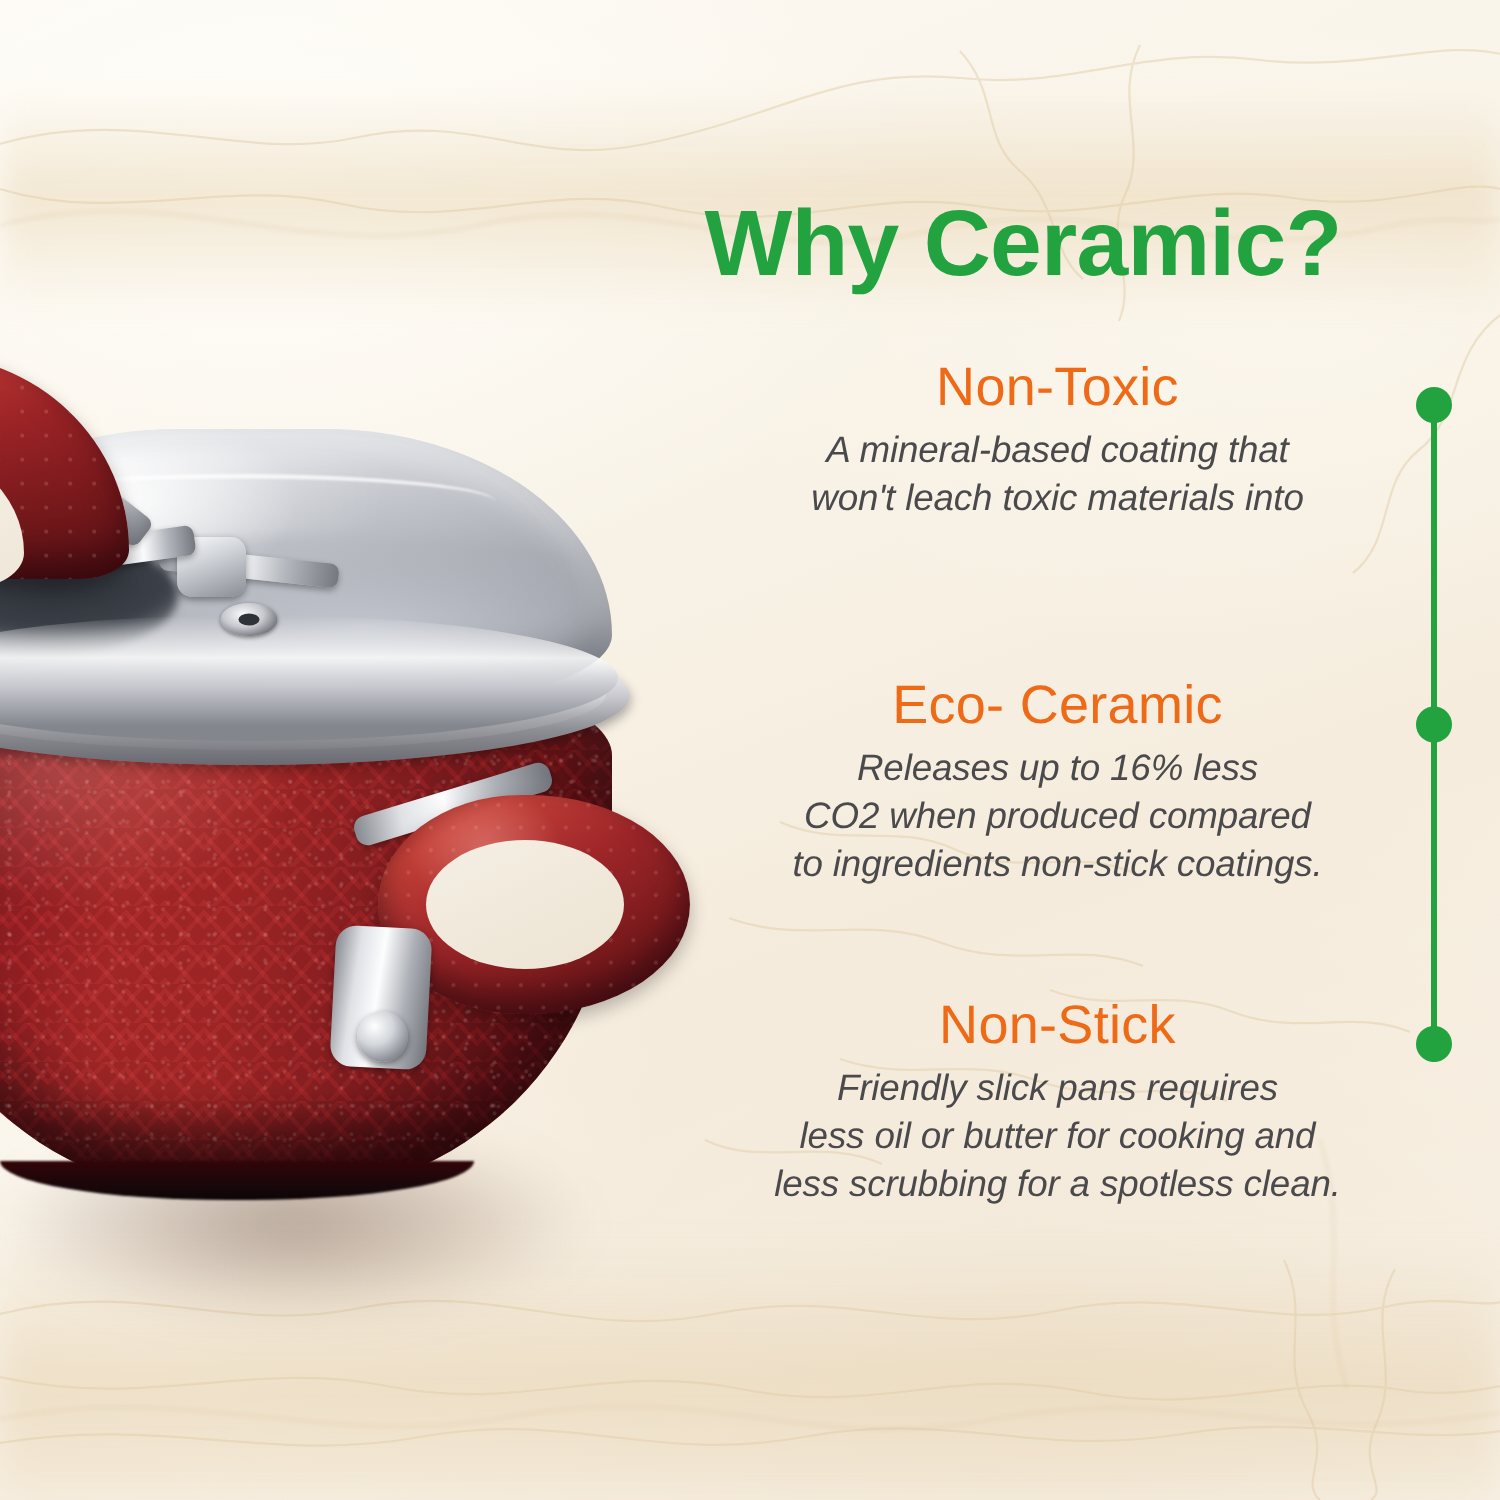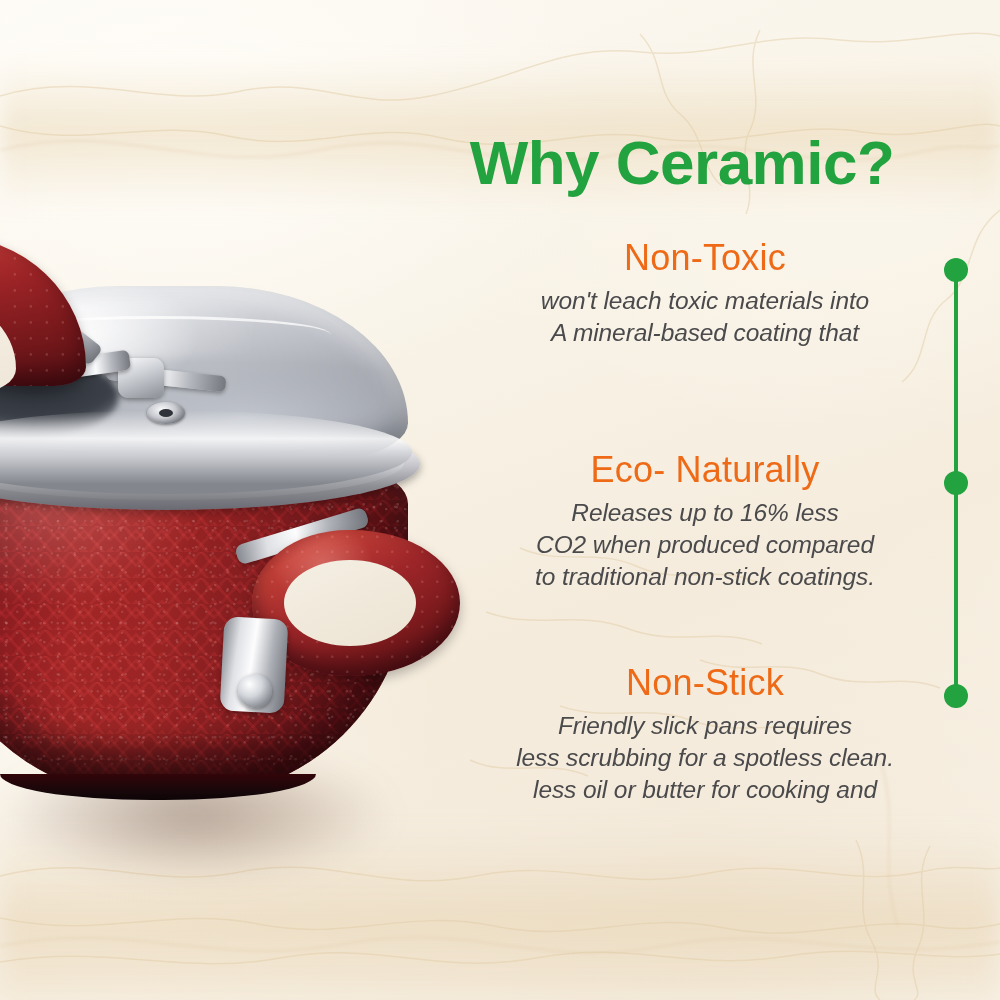--- a/index.html
+++ b/index.html
@@ -393,40 +393,40 @@
     <div class="rivet"></div>
   </div>
 
   <div class="content">
 
     <div class="title">Why Ceramic?</div>
 
     <div class="feature f1">
       <div class="f-head">Non-Toxic</div>
       <div class="f-body">
+        <span>A mineral-based coating that</span>
         <span>won't leach toxic materials into</span>
-        <span>A mineral-based coating that</span>
       </div>
     </div>
 
     <div class="feature f2">
-      <div class="f-head">Eco- Naturally</div>
+      <div class="f-head">Eco- Ceramic</div>
       <div class="f-body">
         <span>Releases up to 16% less</span>
         <span>CO2 when produced compared</span>
-        <span>to traditional non-stick coatings.</span>
+        <span>to ingredients non-stick coatings.</span>
       </div>
     </div>
 
     <div class="feature f3">
       <div class="f-head">Non-Stick</div>
       <div class="f-body">
         <span>Friendly slick pans requires</span>
+        <span>less oil or butter for cooking and</span>
         <span>less scrubbing for a spotless clean.</span>
-        <span>less oil or butter for cooking and</span>
       </div>
     </div>
   </div>
 
   <div class="connector">
     <div class="conn-line"></div>
     <div class="conn-dot d1"></div>
     <div class="conn-dot d2"></div>
     <div class="conn-dot d3"></div>
   </div>

